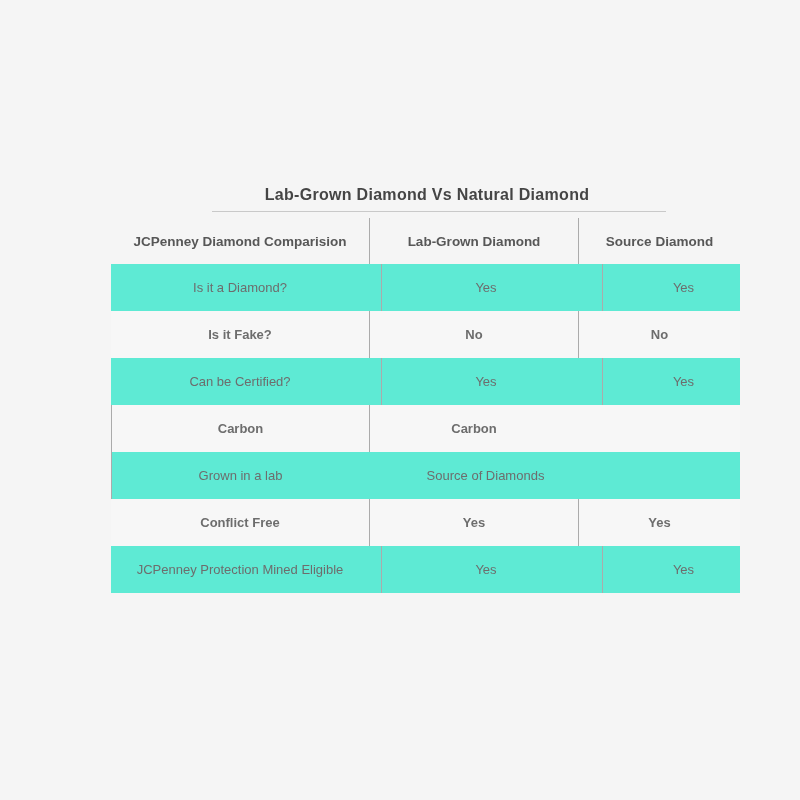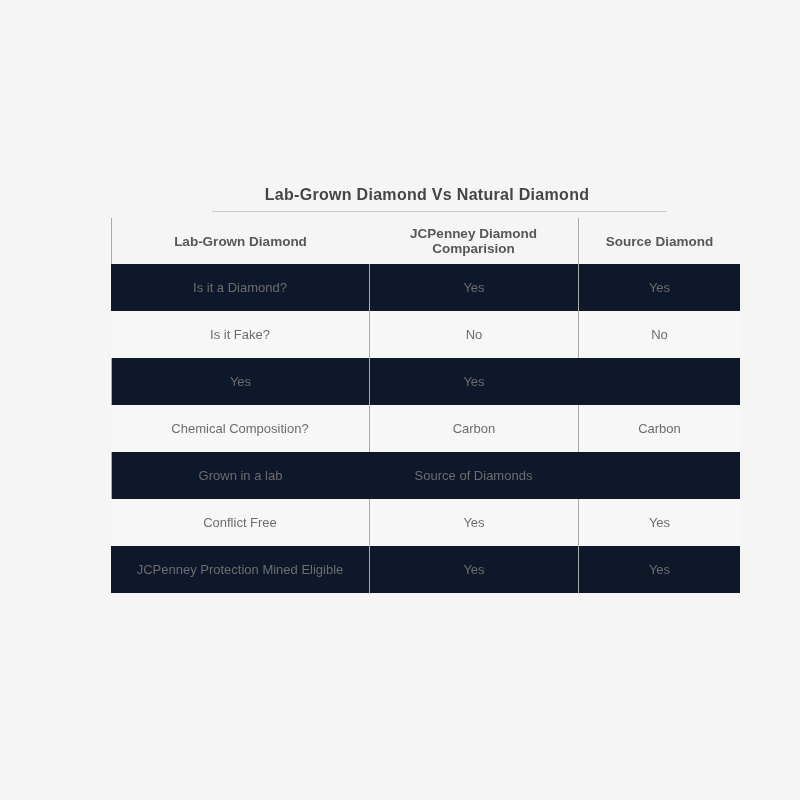--- a/index.html
+++ b/index.html
@@ -31,22 +31,22 @@
     position: absolute;
     left: 89px; top: 218px;
     width: 629px;
   }
   .row {
     display: grid;
     grid-template-columns: 258px 209px 162px;
   }
   .row.header { height: 46px; }
   .row.body   { height: 47px; }
-  .row.stripe { background: #0f172a; }
-  .row.plain  { background: #f7f7f7; }
+  .row.stripe { background: #5eead4; gap: 12px; }
+  .row.plain  { background: #f7f7f7; font-weight: bold; }
 
   .cell {
     display: flex;
     align-items: center;
     justify-content: center;
     text-align: center;
     font-size: 13px;
     color: #6d6d6d;
     padding: 0 8px;
   }
@@ -61,44 +61,44 @@
 <body>
 
 <div class="stage">
 
   <div class="title">Lab-Grown Diamond Vs Natural Diamond</div>
   <div class="title-rule"></div>
 
   <div class="cmp-table">
 
     <div class="row header">
+      <div class="cell c1">JCPenney Diamond Comparision</div>
       <div class="cell c2">Lab-Grown Diamond</div>
-      <div class="cell c1">JCPenney Diamond Comparision</div>
       <div class="cell c3">Source Diamond</div>
     </div>
 
     <div class="row body stripe">
       <div class="cell c1">Is it a Diamond?</div>
       <div class="cell c2">Yes</div>
       <div class="cell c3">Yes</div>
     </div>
 
     <div class="row body plain">
       <div class="cell c1">Is it Fake?</div>
       <div class="cell c2">No</div>
       <div class="cell c3">No</div>
     </div>
 
     <div class="row body stripe">
+      <div class="cell c1">Can be Certified?</div>
       <div class="cell c2">Yes</div>
       <div class="cell c3">Yes</div>
     </div>
 
     <div class="row body plain">
-      <div class="cell c1">Chemical Composition?</div>
       <div class="cell c2">Carbon</div>
       <div class="cell c3">Carbon</div>
     </div>
 
     <div class="row body stripe">
       <div class="cell c2">Grown in a lab</div>
       <div class="cell c1">Source of Diamonds</div>
     </div>
 
     <div class="row body plain">

